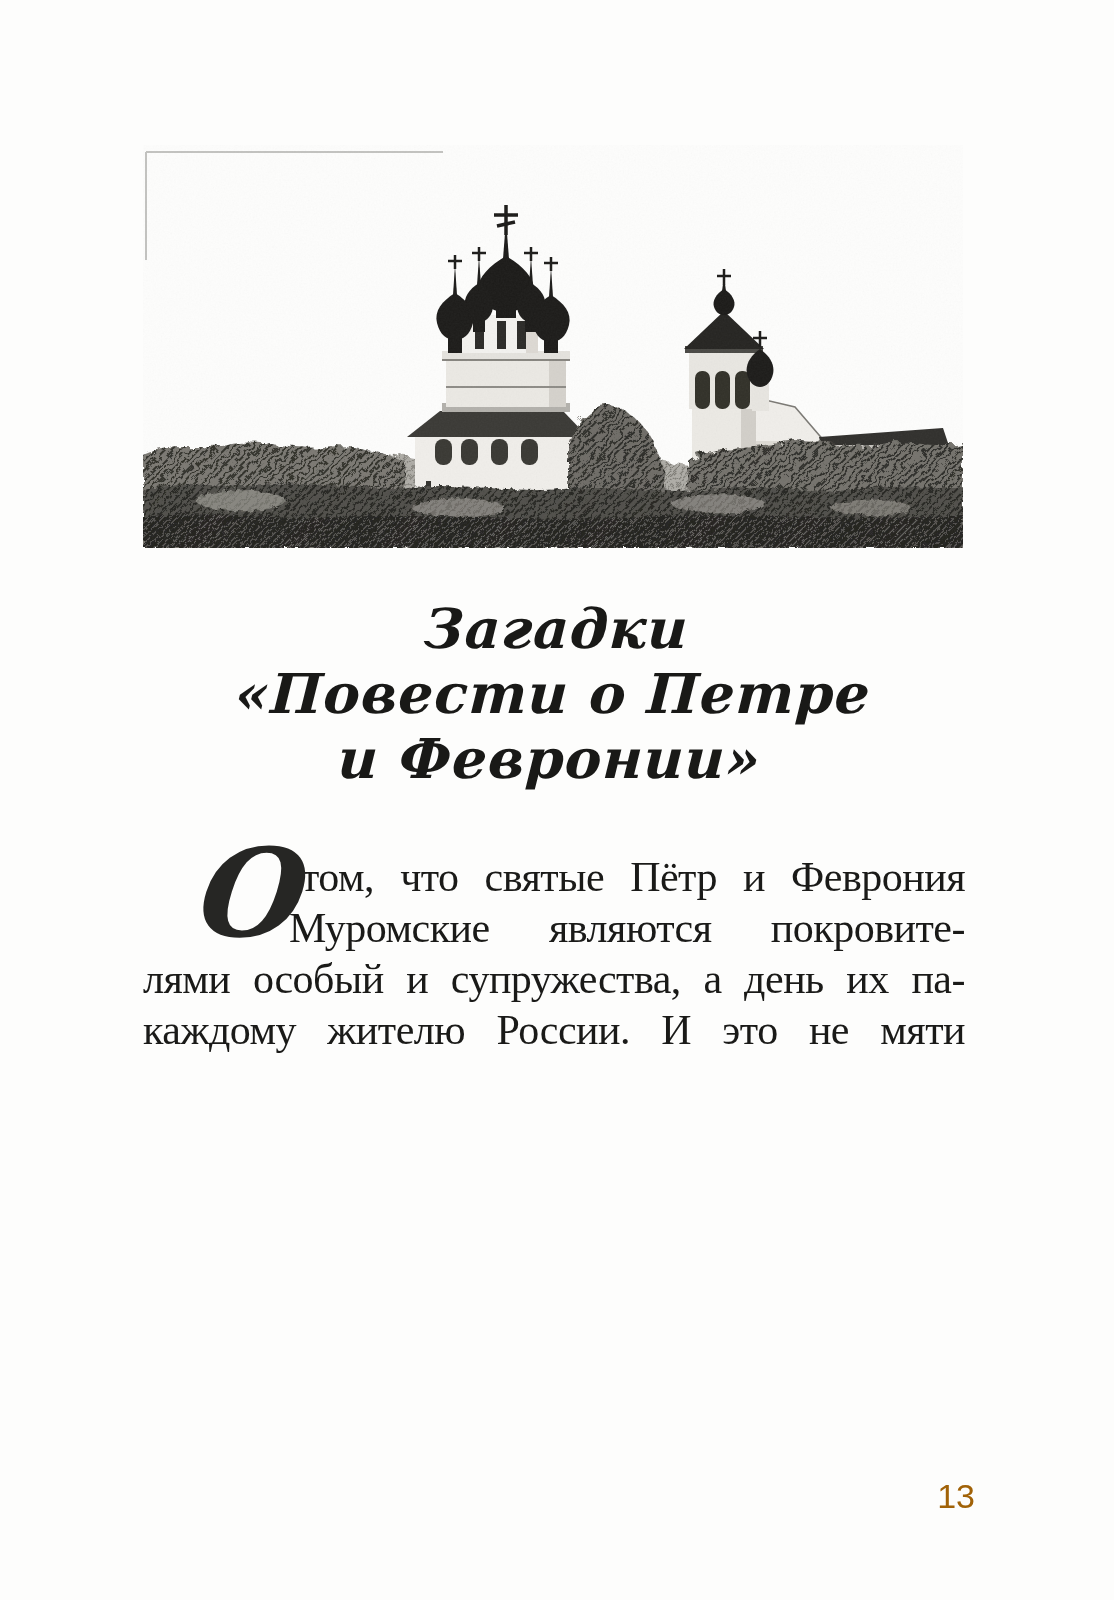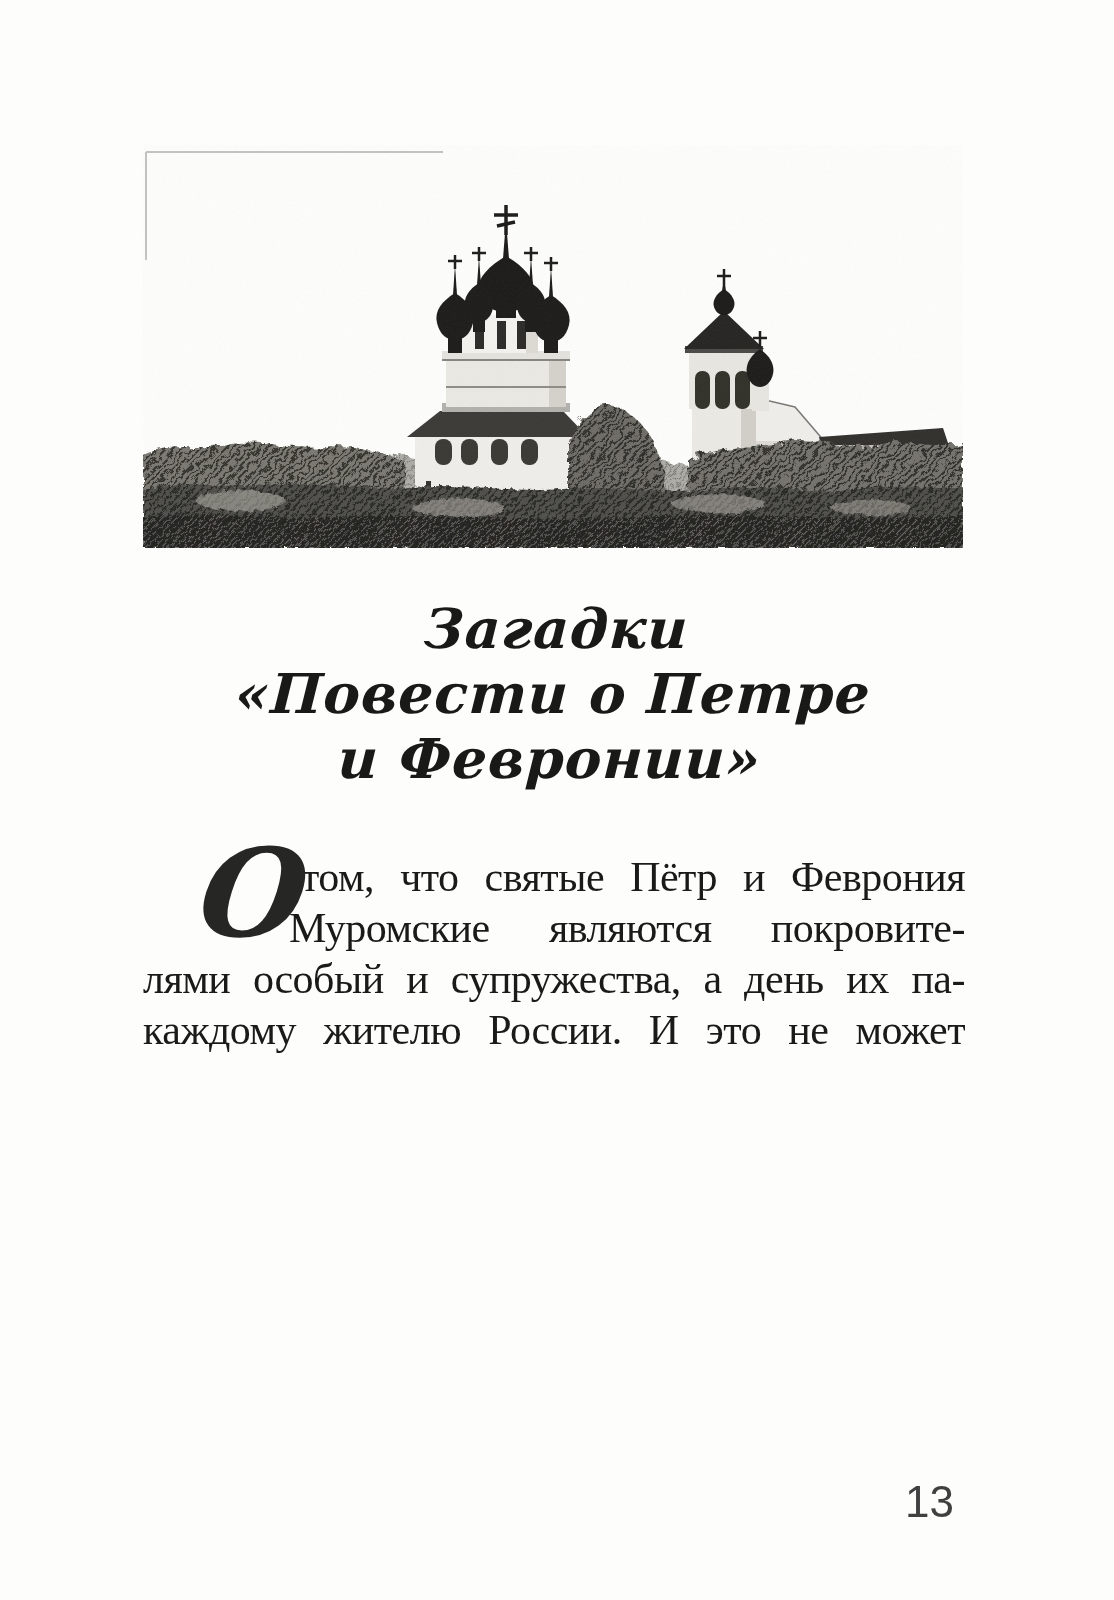--- a/index.html
+++ b/index.html
@@ -45,23 +45,23 @@
     position:absolute;left:58px;top:-20px;
     font-family:"DejaVu Serif",serif;
     font-style:italic;font-weight:bold;
     font-size:122px;line-height:122px;color:#262624;
     transform:skewX(-7deg);
   }
 
   
   .page-number{
     position:absolute;left:905px;top:1477px;width:70px;
-    text-align:left;
+    text-align:right;
     font-family:"Liberation Sans",sans-serif;
-    font-size:44px;color:#404040;
+    font-size:34px;color:#a16207;
   }
 </style>
 </head>
 <body>
 
 <div class="page">
 
   <div class="photo-wrap" title="Black-and-white photograph: Russian Orthodox church with five dark onion domes and crosses, a tent-roofed bell tower with a smaller dome to the right, a long dark farm building at far right, all rising above dense textured trees and bushes">
     <svg viewBox="0 0 820 403" preserveAspectRatio="none">
       <defs>
@@ -222,18 +222,18 @@
     <div>Загадки</div>
     <div>«Повести о Петре</div>
     <div>и Февронии»</div>
   </div>
 
   <div class="body-text">
     <span class="drop-cap">О</span>
     <div class="bline indent-1">том, что святые Пётр и Феврония</div>
     <div class="bline indent-2">Муромские являются покровите-</div>
     <div class="bline">лями особый и супружества, а день их па-</div>
-    <div class="bline">каждому жителю России. И это не может</div>
+    <div class="bline">каждому жителю России. И это не мяти</div>
   </div>
 
   <div class="page-number">13</div>
 
 </div>
 
 </body></html>

